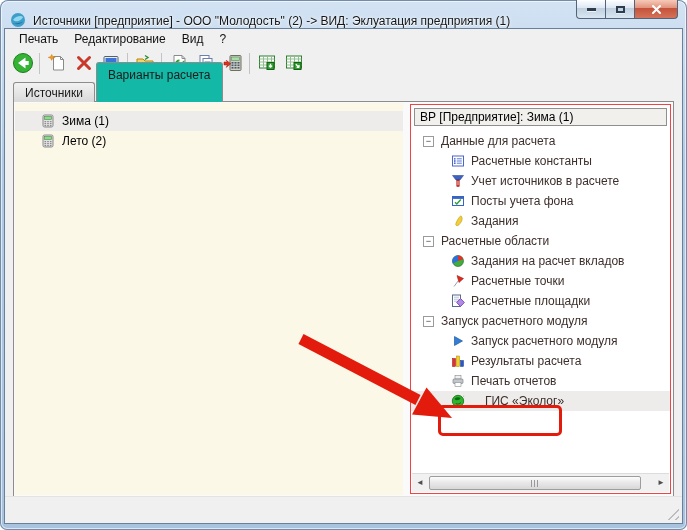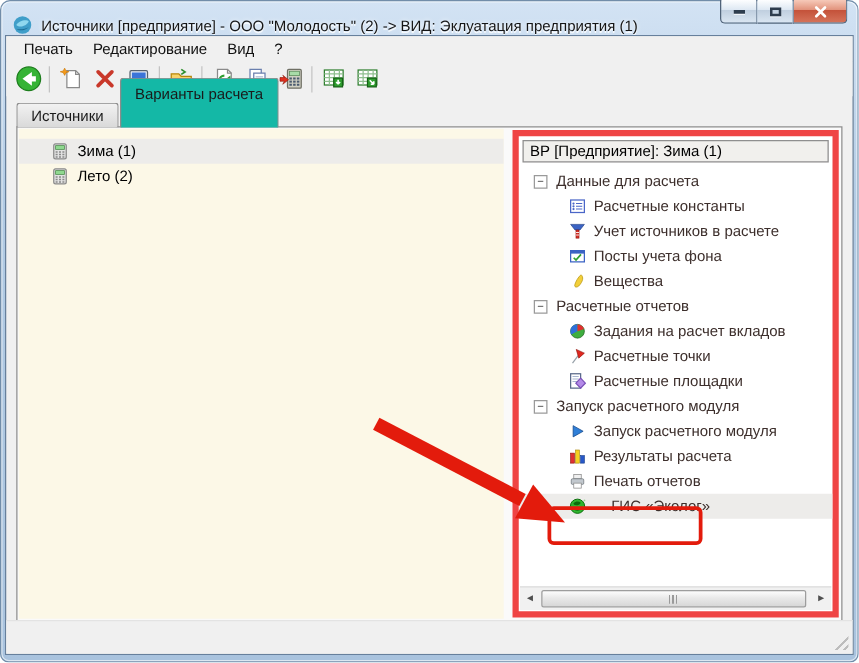--- a/index.html
+++ b/index.html
@@ -24,21 +24,21 @@
   .tsep{width:1px;height:21px;background:#c3c3c3;margin:0 3px;}
   
   .tabstrip{position:absolute;top:49px;left:8px;right:12px;height:24px;display:flex;align-items:flex-end;z-index:3;}
   .tab{box-sizing:border-box;height:20px;padding:3px 11px 0;margin-right:1px;background:linear-gradient(#f2f2f2,#d9d9d9);border:1px solid #8c8c8c;border-bottom:none;border-radius:3px 3px 0 0;color:#1a1a1a;}
   .tab.active{height:40px;padding-top:5px;background:#14b8a6;z-index:4;}
   
   .content{position:absolute;top:72px;left:8px;right:8px;bottom:26px;background:#fafafa;border:1px solid #8c8c8c;box-sizing:border-box;}
   .left-panel{position:absolute;left:1px;top:1px;bottom:1px;width:388px;background:#fcf8e7;padding-top:8px;box-sizing:border-box;overflow:hidden;}
   .lrow{height:20px;display:flex;align-items:center;padding-left:26px;gap:7px;color:#000;}
   .lrow.selected{background:#edecea;}
-  .right-panel{position:absolute;left:396px;right:2px;top:2px;bottom:2px;background:#fff;border:5px solid #ef4444;box-sizing:border-box;}
+  .right-panel{position:absolute;left:396px;right:2px;top:2px;bottom:2px;background:#fff;border:1px solid #ef4444;box-sizing:border-box;}
   .vr-header{position:absolute;top:3px;left:3px;right:3px;height:18px;box-sizing:border-box;background:#f1f0ed;border:1px solid #8f8f8f;display:flex;align-items:center;padding-left:5px;color:#000;white-space:nowrap;overflow:hidden;}
   .tree{position:absolute;top:26px;left:0;right:0;bottom:21px;overflow:hidden;color:#3d2f2c;}
   .trow{height:20px;display:flex;align-items:center;box-sizing:border-box;white-space:nowrap;}
   .trow.group{padding-left:12px;gap:7px;}
   .trow.item{padding-left:40px;gap:6px;}
   .trow.item.selected{background:#edecea;gap:20px;}
   .minus{width:11px;height:11px;box-sizing:border-box;border:1px solid #9a9a9a;background:#fff;display:flex;align-items:center;justify-content:center;font-size:9px;line-height:8px;color:#333;flex:0 0 auto;}
   .ticon{width:14px;height:14px;flex:0 0 auto;display:flex;}
   
   .hscroll{position:absolute;left:1px;right:1px;bottom:1px;height:18px;background:#f1f1f1;border-top:1px solid #dcdcdc;display:flex;align-items:center;}
@@ -270,26 +270,26 @@
                 </svg>
               </span>
             <span>Посты учета фона</span>
           </div>
           <div class="trow item">
             <span class="ticon">
                 <svg width="14" height="14" viewBox="0 0 14 14">
                   <path d="M9.8 1.8 C12 3.5 11.6 7 8 10.8 C6 12.4 4.2 11.6 4.9 9.6 C5.6 7.4 7.2 4 9.8 1.8 Z" fill="#f2cf3a" stroke="#b8950f" stroke-width=".6"></path>
                 </svg>
               </span>
-            <span>Вещества</span>
+            <span>Задания</span>
           </div>
 
           <div class="trow group">
             <span class="minus">−</span>
-            <span>Расчетные отчетов</span>
+            <span>Расчетные области</span>
           </div>
           <div class="trow item">
             <span class="ticon">
                 <svg width="14" height="14" viewBox="0 0 14 14">
                   <circle cx="7" cy="7" r="5.5" fill="#3fae3f" stroke="#20641f" stroke-width=".6"></circle>
                   <path d="M7 7 V1.5 A5.5 5.5 0 0 0 1.9 9.5 Z" fill="#2f6fd8"></path>
                   <path d="M7 7 L12.2 5.2 A5.5 5.5 0 0 0 7 1.5 Z" fill="#e03030"></path>
                 </svg>
               </span>
             <span>Задания на расчет вкладов</span>

